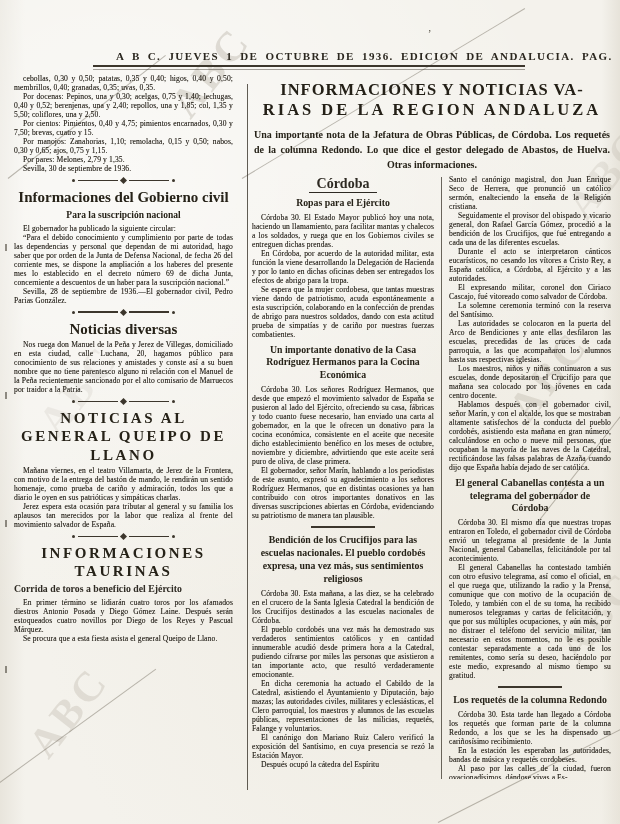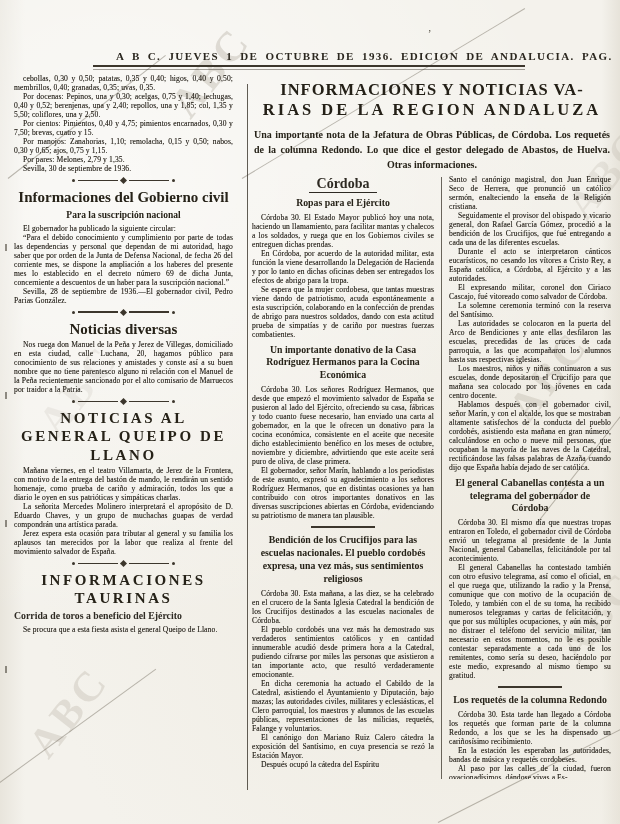--- a/index.html
+++ b/index.html
@@ -123,35 +123,35 @@
         <span class="dot"></span>
         <span class="bar"></span>
         <span class="dia"></span>
         <span class="bar"></span>
         <span class="dot"></span>
       </div>
 
     <h2 class="sp">NOTICIAS AL GENERAL QUEIPO DE LLANO</h2>
     <div>
         <p class="p">Mañana viernes, en el teatro Villamarta, de Jerez de la Frontera, con motivo de la entrega del bastón de mando, le rendirán un sentido homenaje, como prueba de cariño y admiración, todos los que a diario le oyen en sus patrióticas y simpáticas charlas.</p>
-        <p class="p">La señorita Mercedes Molinero interpretará el apropósito de D. Eduardo Chaves, y un grupo de muchachas guapas de verdad compondrán una artística parada.</p>
         <p class="p">Jerez espera esta ocasión para tributar al general y su familia los aplausos tan merecidos por la labor que realiza al frente del movimiento salvador de España.</p>
       </div>
 
     <div class="orn">
         <span class="dot"></span>
         <span class="bar"></span>
         <span class="dia"></span>
         <span class="bar"></span>
         <span class="dot"></span>
       </div>
 
     <h2 class="sp">INFORMACIONES TAURINAS</h2>
     <div class="lefthead">Corrida de toros a beneficio del Ejército</div>
     <div>
+        <p class="p">En primer término se lidiarán cuatro toros por los afamados diestros Antonio Posada y Diego Gómez Laine. Después serán estoqueados cuatro novillos por Diego de los Reyes y Pascual Márquez.</p>
         <p class="p">Se procura que a esta fiesta asista el general Queipo de Llano.</p>
       </div>
   </section>
 
   <section class="region">
     <h1 class="headline">
       <span class="hl1">INFORMACIONES Y NOTICIAS VA-</span><br>
       <span class="hl2">RIAS DE LA REGION ANDALUZA</span>
     </h1>
     <p class="deck">Una importante nota de la Jefatura de Obras Públicas, de Córdoba. Los requetés de la columna Redondo. Lo que dice el gestor delegado de Abastos, de Huelva. Otras informaciones.</p>
@@ -173,21 +173,21 @@
             <p class="p">El gobernador, señor Marín, hablando a los periodistas de este asunto, expresó su agradecimiento a los señores Rodríguez Hermanos, que en distintas ocasiones ya han contribuido con otros importantes donativos en las diversas suscripciones abiertas en Córdoba, evidenciando su patriotismo de manera tan plausible.</p>
           </div>
 
         <div class="shortrule"></div>
 
         <div class="arthead">Bendición de los Crucifijos para las escuelas nacionales. El pueblo cordobés expresa, una vez más, sus sentimientos religiosos</div>
         <div>
             <p class="p">Córdoba 30. Esta mañana, a las diez, se ha celebrado en el crucero de la Santa Iglesia Catedral la bendición de los Crucifijos destinados a las escuelas nacionales de Córdoba.</p>
             <p class="p">El pueblo cordobés una vez más ha demostrado sus verdaderos sentimientos católicos y en cantidad innumerable acudió desde primera hora a la Catedral, pudiendo cifrarse por miles las personas que asistieron a tan importante acto, que resultó verdaderamente emocionante.</p>
             <p class="p">En dicha ceremonia ha actuado el Cabildo de la Catedral, asistiendo el Ayuntamiento y Diputación, bajo mazas; las autoridades civiles, militares y eclesiásticas, el Clero parroquial, los maestros y alumnos de las escuelas públicas, representaciones de las milicias, requetés, Falange y voluntarios.</p>
-            <p class="p">El canónigo don Mariano Ruiz Calero cátedra la exposición del Santísimo, en cuya presencia se rezó la Estación Mayor.</p>
+            <p class="p">El canónigo don Mariano Ruiz Calero verificó la exposición del Santísimo, en cuya presencia se rezó la Estación Mayor.</p>
             <p class="p">Después ocupó la cátedra del Espíritu</p>
           </div>
       </div>
 
       <div class="vrule-sub"></div>
 
       <div class="rcol">
         <div class="cont">
             <p class="p">Santo el canónigo magistral, don Juan Enrique Seco de Herrera, que pronunció un católico sermón, enalteciendo la enseña de la Religión cristiana.</p>
             <p class="p">Seguidamente el provisor del obispado y vicario general, don Rafael García Gómez, procedió a la bendición de los Crucifijos, que fué entregando a cada una de las diferentes escuelas.</p>

